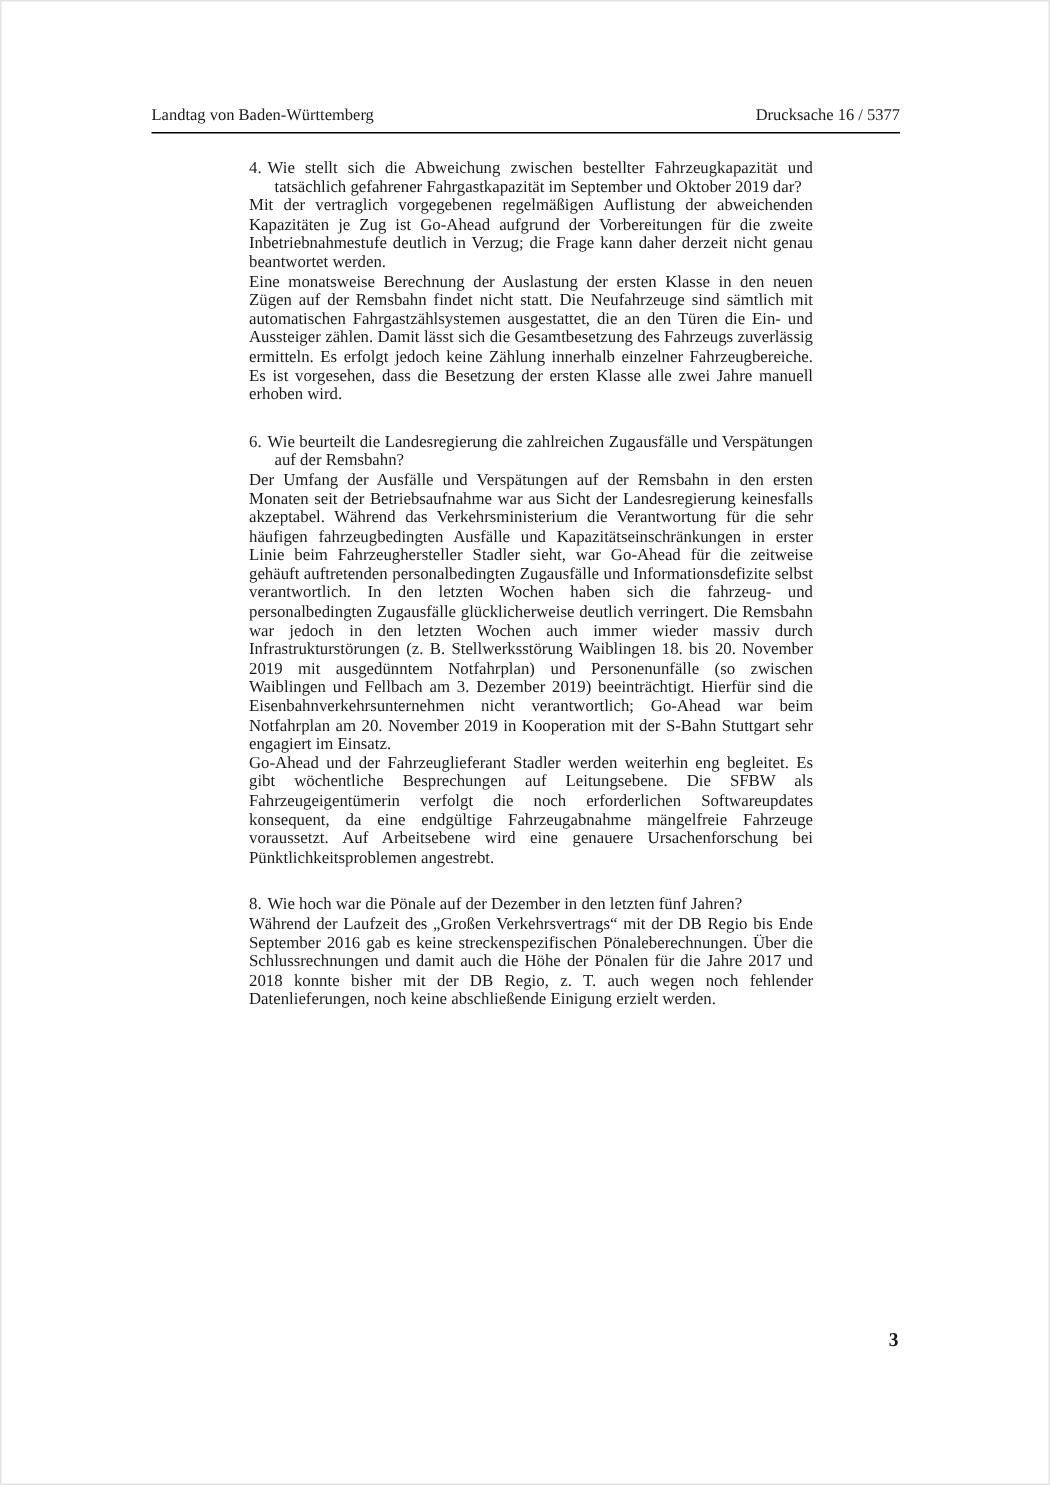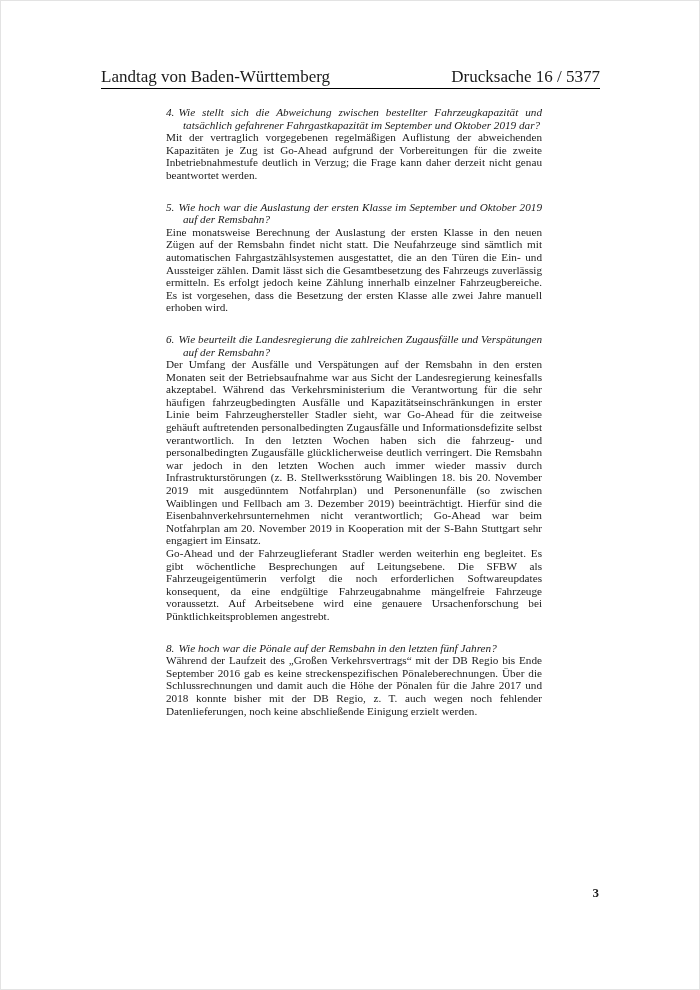--- a/index.html
+++ b/index.html
@@ -18,37 +18,36 @@
     overflow: hidden;
   }
   .header {
     position: absolute;
     left: 100px; right: 99px; top: 69px;
   }
   .header-row {
     display: flex;
     justify-content: space-between;
     align-items: baseline;
-    font-size: 17px;
+    font-size: 11px;
     line-height: 14px;
   }
   .header-rule {
     margin-top: 4px;
     border-bottom: 1.2px solid #000000;
   }
   .content {
     position: absolute;
     left: 165px; top: 105px;
     width: 376px;
     font-size: 11.2px;
     line-height: 12.6px;
     text-align: justify;
   }
   .question {
-    font-style: italic;
     padding-left: 17px;
     text-indent: -17px;
     margin-top: 19px;
   }
   .question.first { margin-top: 0; }
   .q-num { margin-right: 4px; }
   .answer { }
   .page-number {
     position: absolute;
     top: 884px; right: 100px;
@@ -69,34 +68,31 @@
     <div class="header-rule"></div>
   </div>
 
   <div class="content">
 
     <div class="question first">
       <span class="q-num">4.</span><span>Wie stellt sich die Abweichung zwischen bestellter Fahrzeugkapazität und tatsächlich gefahrener Fahrgastkapazität im September und Oktober 2019 dar?</span>
     </div>
     <p class="answer">Mit der vertraglich vorgegebenen regelmäßigen Auflistung der abweichenden Kapazitäten je Zug ist Go-Ahead aufgrund der Vorbereitungen für die zweite Inbetriebnahmestufe deutlich in Verzug; die Frage kann daher derzeit nicht genau beantwortet werden.</p>
 
-    <div class="question">
-      <span class="q-num">5.</span><span>Wie hoch war die Auslastung der ersten Klasse im September und Oktober 2019 auf der Remsbahn?</span>
-    </div>
     <p class="answer">Eine monatsweise Berechnung der Auslastung der ersten Klasse in den neuen Zügen auf der Remsbahn findet nicht statt. Die Neufahrzeuge sind sämtlich mit automatischen Fahrgastzählsystemen ausgestattet, die an den Türen die Ein- und Aussteiger zählen. Damit lässt sich die Gesamtbesetzung des Fahrzeugs zuverlässig ermitteln. Es erfolgt jedoch keine Zählung innerhalb einzelner Fahrzeugbereiche. Es ist vorgesehen, dass die Besetzung der ersten Klasse alle zwei Jahre manuell erhoben wird.</p>
 
     <div class="question">
       <span class="q-num">6.</span><span>Wie beurteilt die Landesregierung die zahlreichen Zugausfälle und Verspätungen auf der Remsbahn?</span>
     </div>
     <p class="answer">Der Umfang der Ausfälle und Verspätungen auf der Remsbahn in den ersten Monaten seit der Betriebsaufnahme war aus Sicht der Landesregierung keinesfalls akzeptabel. Während das Verkehrsministerium die Verantwortung für die sehr häufigen fahrzeugbedingten Ausfälle und Kapazitätseinschränkungen in erster Linie beim Fahrzeughersteller Stadler sieht, war Go-Ahead für die zeitweise gehäuft auftretenden personalbedingten Zugausfälle und Informationsdefizite selbst verantwortlich. In den letzten Wochen haben sich die fahrzeug- und personalbedingten Zugausfälle glücklicherweise deutlich verringert. Die Remsbahn war jedoch in den letzten Wochen auch immer wieder massiv durch Infrastrukturstörungen (z. B. Stellwerksstörung Waiblingen 18. bis 20. November 2019 mit ausgedünntem Notfahrplan) und Personenunfälle (so zwischen Waiblingen und Fellbach am 3. Dezember 2019) beeinträchtigt. Hierfür sind die Eisenbahnverkehrsunternehmen nicht verantwortlich; Go-Ahead war beim Notfahrplan am 20. November 2019 in Kooperation mit der S-Bahn Stuttgart sehr engagiert im Einsatz.</p>
 
     <p class="answer">Go-Ahead und der Fahrzeuglieferant Stadler werden weiterhin eng begleitet. Es gibt wöchentliche Besprechungen auf Leitungsebene. Die SFBW als Fahrzeugeigentümerin verfolgt die noch erforderlichen Softwareupdates konsequent, da eine endgültige Fahrzeugabnahme mängelfreie Fahrzeuge voraussetzt. Auf Arbeitsebene wird eine genauere Ursachenforschung bei Pünktlichkeitsproblemen angestrebt.</p>
 
     <div class="question">
-      <span class="q-num">8.</span><span>Wie hoch war die Pönale auf der Remsbahn in den letzten fünf Jahren?</span>
+      <span class="q-num">8.</span><span>Wie hoch war die Pönale auf der Dezember in den letzten fünf Jahren?</span>
     </div>
     <p class="answer">Während der Laufzeit des „Großen Verkehrsvertrags“ mit der DB Regio bis Ende September 2016 gab es keine streckenspezifischen Pönaleberechnungen. Über die Schlussrechnungen und damit auch die Höhe der Pönalen für die Jahre 2017 und 2018 konnte bisher mit der DB Regio, z. T. auch wegen noch fehlender Datenlieferungen, noch keine abschließende Einigung erzielt werden.</p>
 
   </div>
 
   <div class="page-number">3</div>
 
 </div>
 
 </body></html>

